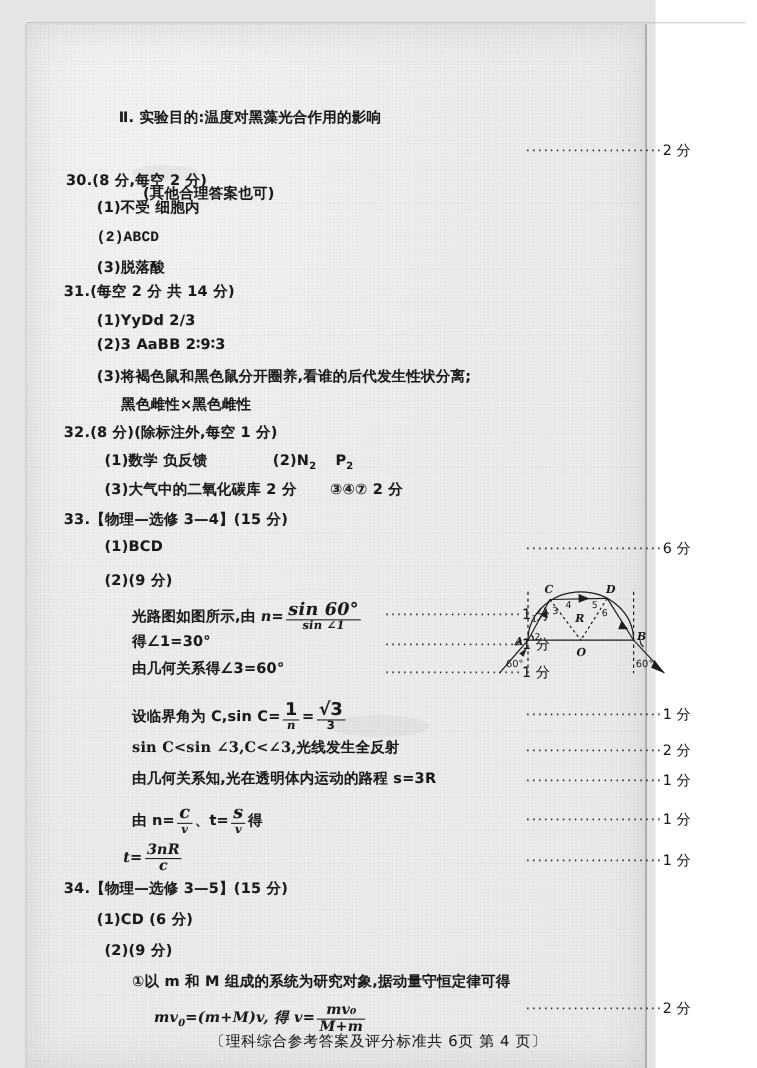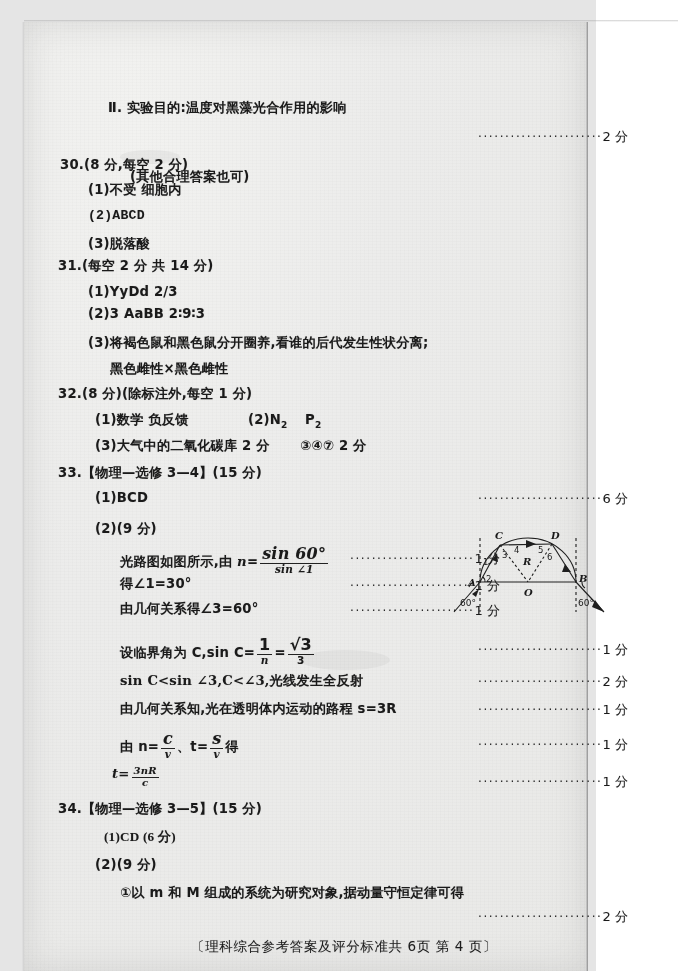--- a/index.html
+++ b/index.html
@@ -61,21 +61,21 @@
   }
   .dots{
     letter-spacing:1.6px;font-size:12px;color:#2a2a2a;
     font-family:"DejaVu Sans","Liberation Sans",sans-serif;
   }
 
   
   .frac{display:inline-block;vertical-align:-0.55em;text-align:center;line-height:1.05;margin:0 2px;}
   .frac .num{display:block;font-size:16px;padding:0 2px;}
   .frac .den{display:block;font-size:10.5px;border-top:1px solid #222;padding:0 2px;}
-  .frac.big .num,.frac.big .den{font-size:10px;}
+  .frac.big .num,.frac.big .den{font-size:13px;}
 
   sub{font-size:.68em;}
   .circled{font-family:"DejaVu Sans","Liberation Sans",sans-serif;}
 
   
   .diagram{position:absolute;left:452px;top:520px;width:200px;height:105px;}
   .footer{
     position:absolute;left:0;top:938px;width:688px;text-align:center;
     font-size:13.5px;color:#1d1d1d;letter-spacing:.6px;
     font-family:"DejaVu Sans","Liberation Sans",sans-serif;
@@ -174,24 +174,27 @@
     </div>
 
     <div class="ln bold" style="left:112px;top:766px;">
       <span class="it">t=</span><span class="frac big"><span class="num it">3nR</span><span class="den it">c</span></span>
     </div>
     <div class="score" style="left:478px;top:773px;">
       <span class="dots">·······················</span><span>1 分</span>
     </div>
 
     <div class="ln bold" style="left:58px;top:801px;">34.【物理—选修 3—5】(15 分)</div>
-    <div class="ln bold" style="left:104px;top:829px;font-family:Liberation Serif, serif;">(1)CD (6 分)</div>
+    <div class="ln bold" style="left:88px;top:829px;">(1)CD (6 分)</div>
     <div class="ln bold" style="left:95px;top:857px;">(2)(9 分)</div>
     <div class="ln bold" style="left:120px;top:885px;">①以 m 和 M 组成的系统为研究对象,据动量守恒定律可得</div>
 
+    <div class="ln bold" style="left:140px;top:912px;">
+      <span class="it">mv</span><sub class="it">0</sub><span class="it">=(m+M)v, 得 v=</span><span class="frac big"><span class="num it">mv₀</span><span class="den it">M+m</span></span>
+    </div>
     <div class="score" style="left:478px;top:908px;">
       <span class="dots">·······················</span><span>2 分</span>
     </div>
 
     <div class="diagram">
       <svg width="200" height="105" viewBox="0 0 200 105">
         <g stroke="#1e1e1e" fill="none" stroke-width="1.1">
 
           <path d="M 28 62 A 48 44 0 0 1 124 62"></path>
 

